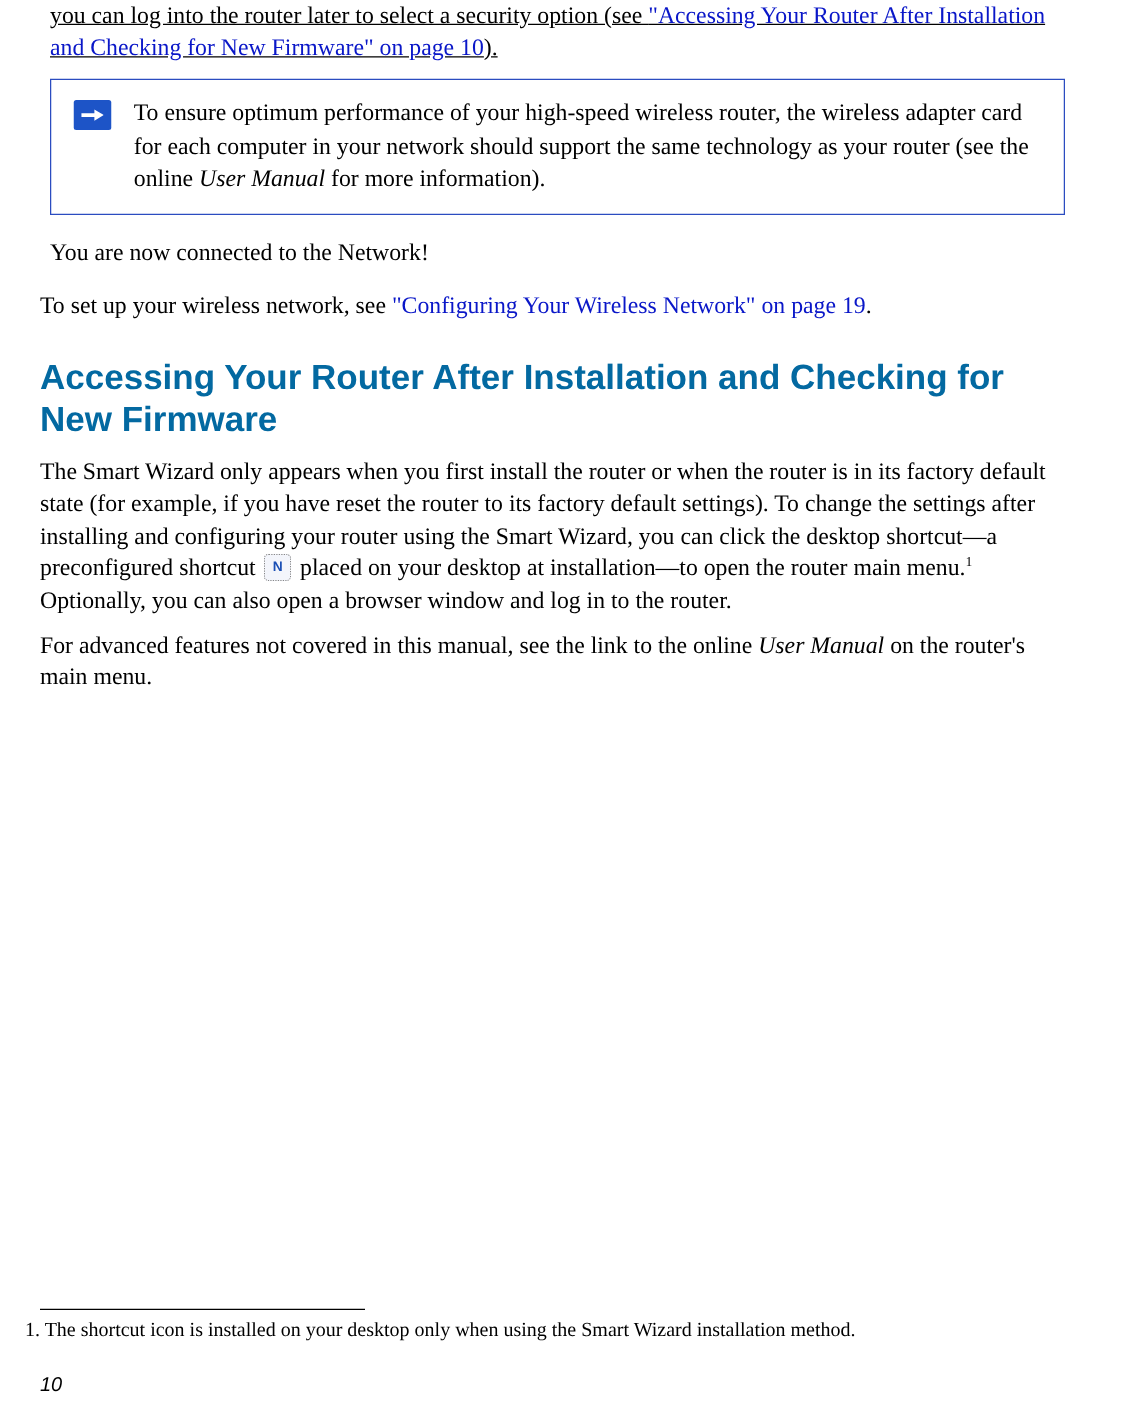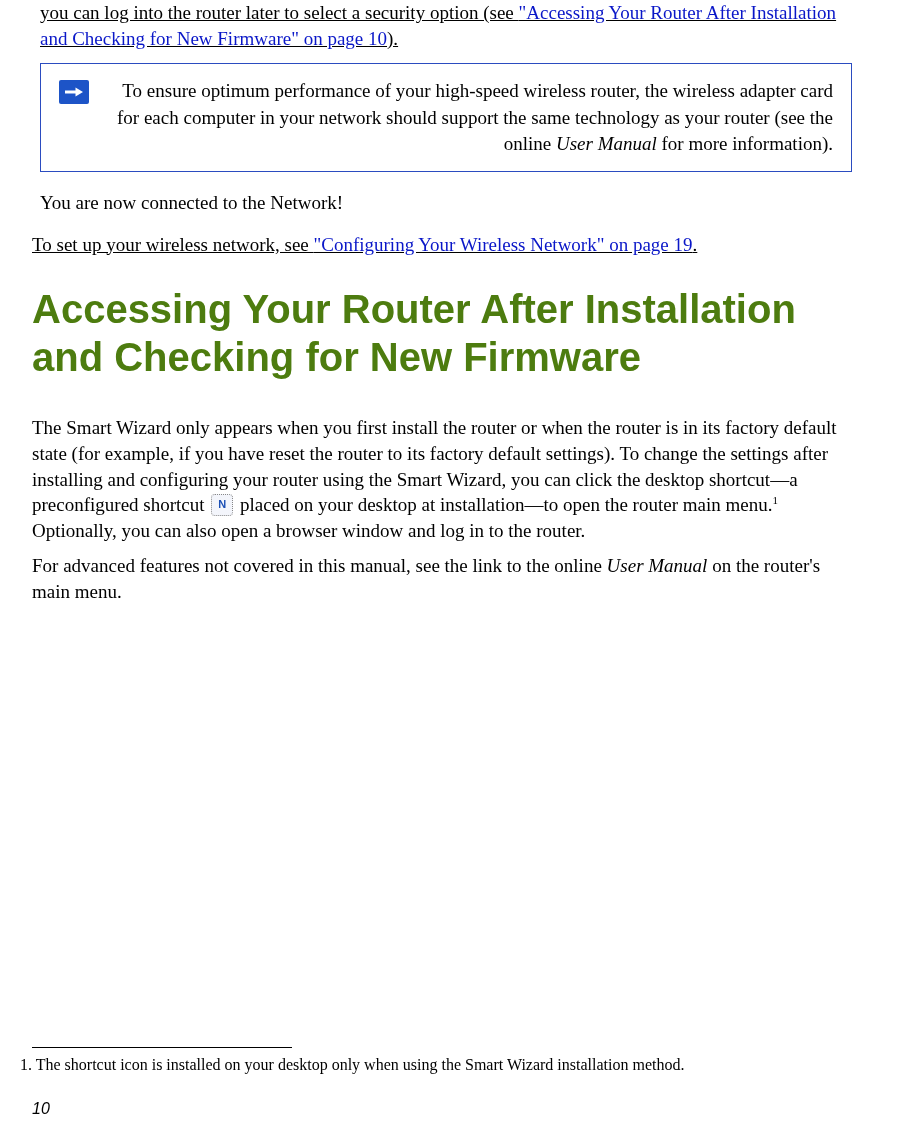--- a/index.html
+++ b/index.html
@@ -31,31 +31,31 @@
       background: #1d54c7;
       border-radius: 2px;
       flex: 0 0 30px;
       display: flex;
       align-items: center;
       justify-content: center;
       color: #fff;
       margin-top: 2px;
     }
     .note-icon svg { width: 18px; height: 14px; }
-    .note-text { flex: 1; line-height: 1.38; text-align: right; }
+    .note-text { flex: 1; line-height: 1.38; }
     .italic { font-style: italic; }
     .indent-text { margin: 10px 8px 14px 8px; }
-    .left-text { margin: 16px 0 18px 0; text-decoration: underline; }
+    .left-text { margin: 16px 0 18px 0; }
     h2.section-heading {
       font-family: Arial, Helvetica, sans-serif;
-      font-size: 40px;
+      font-size: 28px;
       font-weight: bold;
-      color: #4d7c0f;
+      color: #0369a1;
       line-height: 1.2;
-      margin: 28px 0 34px 0;
+      margin: 28px 0 13px 0;
     }
     .para { margin: 0 0 10px 0; }
     .shortcut-icon {
       display: inline-flex;
       vertical-align: middle;
       width: 22px;
       height: 22px;
       border: 1px dotted #888;
       border-radius: 4px;
       background: #f3f5fb;

